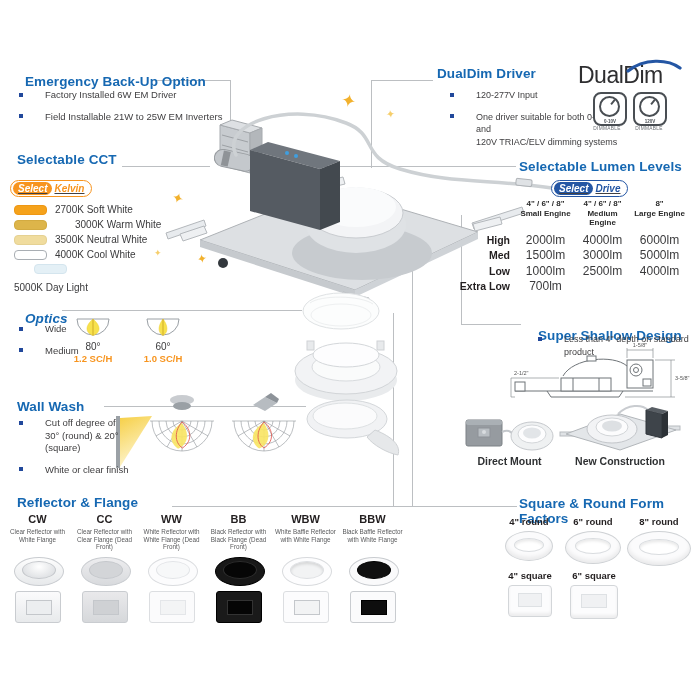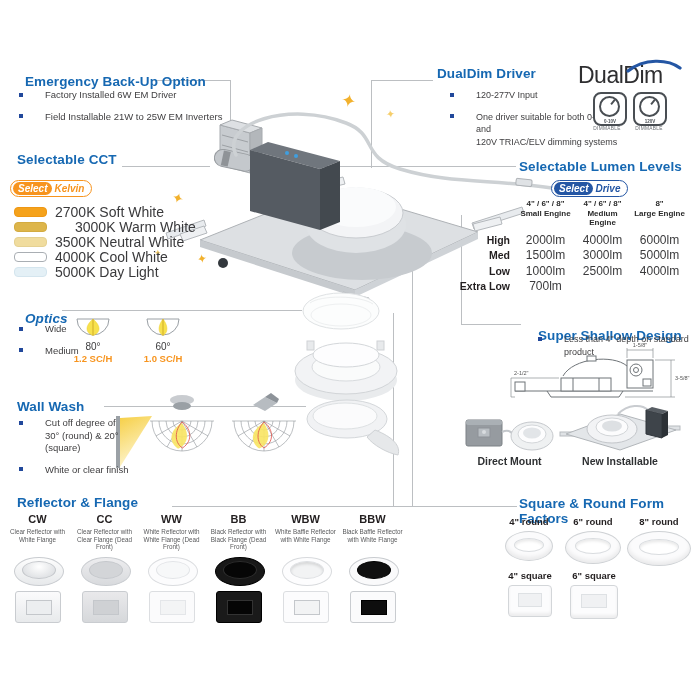--- a/index.html
+++ b/index.html
@@ -8,29 +8,29 @@
   .abs{position:absolute;}
   .sec-title{position:absolute;font-size:13.5px;font-weight:bold;color:#1668B2;letter-spacing:.1px;z-index:3;}
   .line{position:absolute;background:#bcbfc2;z-index:1;}
   .line.h{height:1px;}.line.v{width:1px;}
   .bul{display:flex;gap:22px;align-items:flex-start;font-size:9.5px;color:#414042;line-height:12.5px;margin-top:9px;}
   .bul .sq{width:4px;height:4px;background:#21489B;margin-top:3.5px;flex:none;}
   .bul span{white-space:pre-line;}
   .small-bul{font-size:9px;}
   
   .badge{position:absolute;display:inline-flex;align-items:center;background:#fff;border:1.5px solid;
-         border-radius:10px;height:15px;padding:0 7px 0 2px;font-weight:bold;font-size:10px;z-index:3;}
+         border-radius:10px;height:15px;padding:0 7px 0 2px;font-weight:bold;font-size:10px;z-index:3;text-decoration:underline;}
   .badge .chip{color:#fff;border-radius:8px;padding:1px 5px;font-style:italic;line-height:11px;}
   .badge .rest{margin-left:2px;font-style:italic;}
   .badge.orange{border-color:#F7941E;}.badge.orange .chip{background:#F7941E;}.badge.orange .rest{color:#F7941E;}
   .badge.blue{border-color:#2456A4;}.badge.blue .chip{background:#2456A4;}.badge.blue .rest{color:#2456A4;}
   
   .cct-row{position:absolute;display:flex;align-items:center;gap:8px;z-index:3;}
   .pill{width:31px;height:8px;border-radius:4px;border:1px solid transparent;flex:none;}
-  .cct-row .lbl{font-size:14px;color:#3a3a3c;}
+  .cct-row .lbl{font-size:10px;color:#3a3a3c;}
   
   .lum{position:absolute;left:451px;top:199px;display:grid;grid-template-columns:66px 57px 57px 57px;z-index:3;}
   .lum-h{font-weight:bold;font-size:8px;color:#2b2b2b;text-align:center;line-height:9.5px;padding-bottom:5px;}
   .lum-label{font-weight:bold;font-size:10.5px;color:#231F20;text-align:right;padding-right:7px;line-height:15.5px;}
   .lum-val{font-size:12px;color:#3b3b3d;text-align:center;line-height:15.5px;}
   
   .beam-block{position:absolute;width:64px;text-align:center;z-index:3;}
   .beam-angle{font-size:10px;color:#3c3c3e;margin-top:1px;}
   .beam-sch{font-size:9.5px;font-weight:bold;color:#F7941E;margin-top:1px;}
   
@@ -188,21 +188,21 @@
     <span class="lbl">3000K Warm White</span>
   </div>
   <div class="cct-row" style="left:14px;top:234px;">
     <span class="pill" style="background-color: rgb(240, 220, 158); border-color: rgb(229, 209, 146);"></span>
     <span class="lbl">3500K Neutral White</span>
   </div>
   <div class="cct-row" style="left:14px;top:249px;">
     <span class="pill" style="background-color: rgb(255, 255, 255); border-color: rgb(169, 174, 179);"></span>
     <span class="lbl">4000K Cool White</span>
   </div>
-  <div class="cct-row" style="left:14px;top:264px;">
+  <div class="cct-row" style="left:14px;top:264px;flex-direction:column;">
     <span class="pill" style="background-color: rgb(228, 240, 246); border-color: rgb(212, 229, 238);"></span>
     <span class="lbl">5000K Day Light</span>
   </div>
 
   <h3 class="sec-title" style="left:17px;top:303px;margin:8px;font-style:italic;">Optics</h3>
   <div class="abs" style="left:19px;top:314px;width:60px;z-index:3;">
     <div class="bul">
       <i class="sq"></i>
       <span>Wide</span>
     </div>
@@ -498,21 +498,21 @@
     <rect x="106" y="24" width="16" height="4" fill="#dfe2e5" stroke="#b7bbbf"></rect>
     <polygon points="8,32 62,48 118,28 62,12" fill="#e3e6e9" stroke="#b2b6ba"></polygon>
     <ellipse cx="54" cy="27" rx="25" ry="14" fill="#f2f3f5" stroke="#c3c6ca"></ellipse>
     <ellipse cx="54" cy="25" rx="16" ry="9" fill="#fcfcfd" stroke="#d2d5d8"></ellipse>
     <ellipse cx="54" cy="24" rx="10" ry="5.5" fill="#dde0e3"></ellipse>
     <path d="M60,12 C70,2 84,2 90,8" fill="none" stroke="#c9ccd0" stroke-width="2"></path>
     <polygon points="88,8 104,12 104,36 88,32" fill="#3e444a" stroke="#2f343a"></polygon>
     <polygon points="88,8 94,5 110,9 104,12" fill="#585e64"></polygon>
     <polygon points="104,12 110,9 110,33 104,36" fill="#2c3136"></polygon>
   </svg>
-  <div class="mount-cap" style="left:558px;top:455px;width:124px;">New Installable</div>
+  <div class="mount-cap" style="left:558px;top:455px;width:124px;">New Construction</div>
 
   <h3 class="sec-title" style="left:519px;top:496px;margin:0;">Square &amp; Round Form Factors</h3>
 
   <div class="ff-block" style="left:503px;top:516px;width:52px;">
     <div class="ff-label">4" round</div>
     <div class="ring" style="width:46px;height:28px;"></div>
   </div>
   <div class="ff-block" style="left:564px;top:516px;width:58px;">
     <div class="ff-label">6" round</div>
     <div class="ring" style="width:54px;height:31px;"></div>

